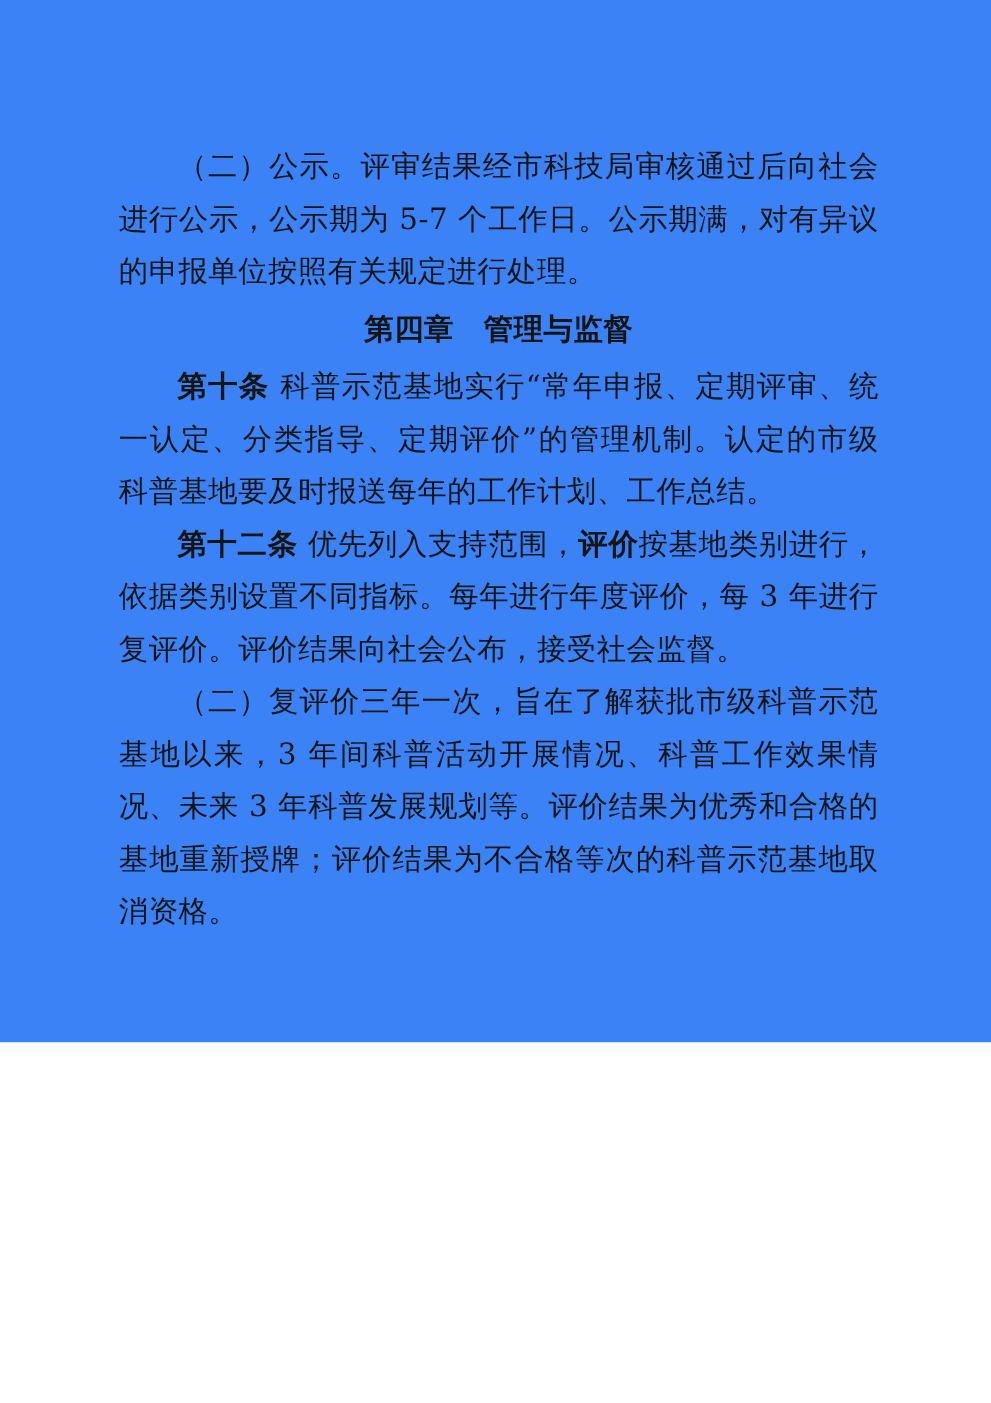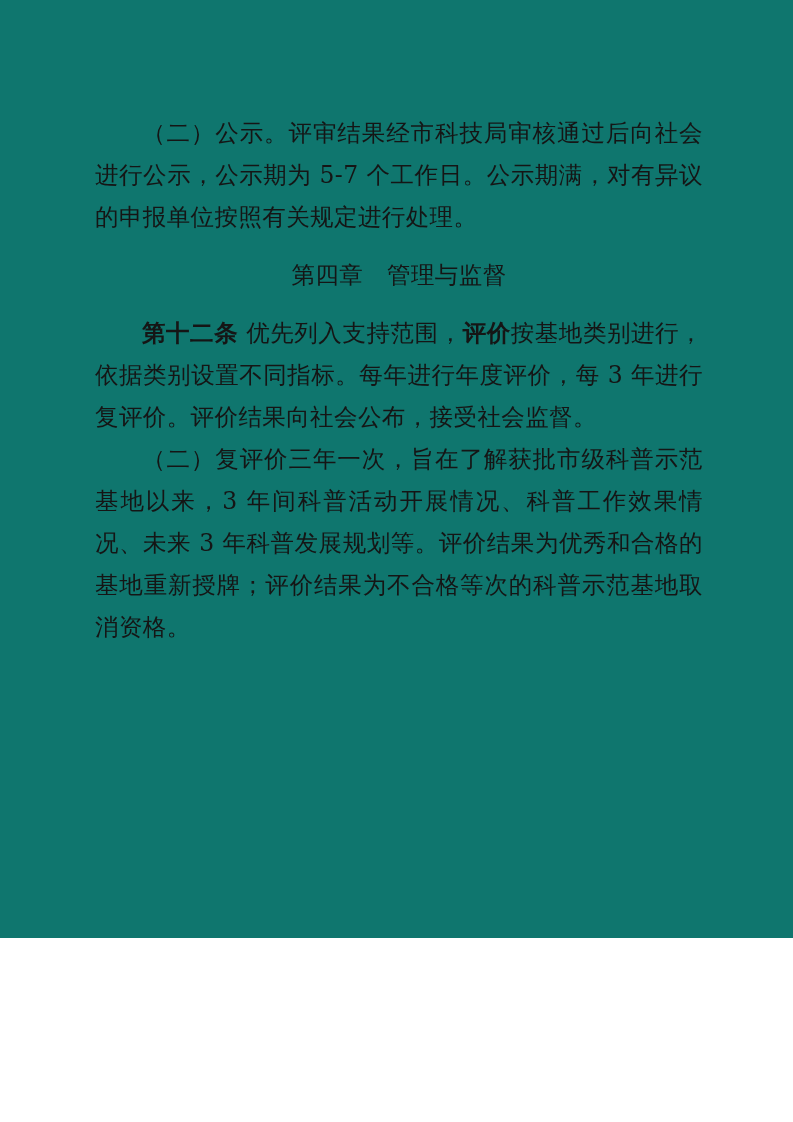--- a/index.html
+++ b/index.html
@@ -9,22 +9,22 @@
     background: #ffffff;
   }
   body {
     font-family: "DejaVu Serif", "Liberation Serif", serif;
     color: #151515;
     -webkit-font-smoothing: antialiased;
   }
   .page {
     position: relative;
     width: 793px;
-    height: 938px;
-    background: #0f766e;
+    height: 834px;
+    background: #3b82f6;
     overflow: hidden;
     box-sizing: border-box;
   }
   .content {
     position: absolute;
     left: 95px;
     top: 112px;
     width: 608px;
   }
   .para {
@@ -34,23 +34,23 @@
     text-align-last: left;
     text-justify: inter-character;
     margin: 0;
     letter-spacing: 0.4px;
     text-indent: 2em;
     word-break: break-all;
   }
   .chapter-heading {
     font-size: 23.5px;
     line-height: 42px;
-    font-weight: normal;
+    font-weight: bold;
     text-align: center;
-    margin: 16px;
+    margin: 4px;
     text-indent: 0;
     letter-spacing: 0.4px;
     font-family: "DejaVu Sans", "Liberation Sans", sans-serif;
   }
   .article-label {
     font-weight: bold;
     font-family: "DejaVu Sans", "Liberation Sans", sans-serif;
     letter-spacing: 0.4px;
   }
   .emph {
@@ -73,20 +73,21 @@
 
 <div class="page">
 
   <div class="content">
 
     <p class="para">（二）公示。评审结果经市科技局审核通过后向社会进行公示，公示期为 5-7 个工作日。公示期满，对有异议的申报单位按照有关规定进行处理。</p>
 
 
     <p class="chapter-heading">第四章　管理与监督</p>
 
+    <p class="para"><span class="article-label">第十条</span><span> 科普示范基地实行“常年申报、定期评审、统一认定、分类指导、定期评价”的管理机制。认定的市级科普基地要及时报送每年的工作计划、工作总结。</span></p>
 
     <p class="para"><span class="article-label">第十二条</span><span> 优先列入支持范围，</span><span class="emph">评价</span><span>按基地类别进行，依据类别设置不同指标。每年进行年度评价，每 3 年进行复评价。评价结果向社会公布，接受社会监督。</span></p>
 
 
     <p class="para">（二）复评价三年一次，旨在了解获批市级科普示范基地以来，3 年间科普活动开展情况、科普工作效果情况、未来 3 年科普发展规划等。评价结果为优秀和合格的基地重新授牌；评价结果为不合格等次的科普示范基地取消资格。</p>
 
   </div>
 
   <div class="page-footer">- 6 -</div>
 

